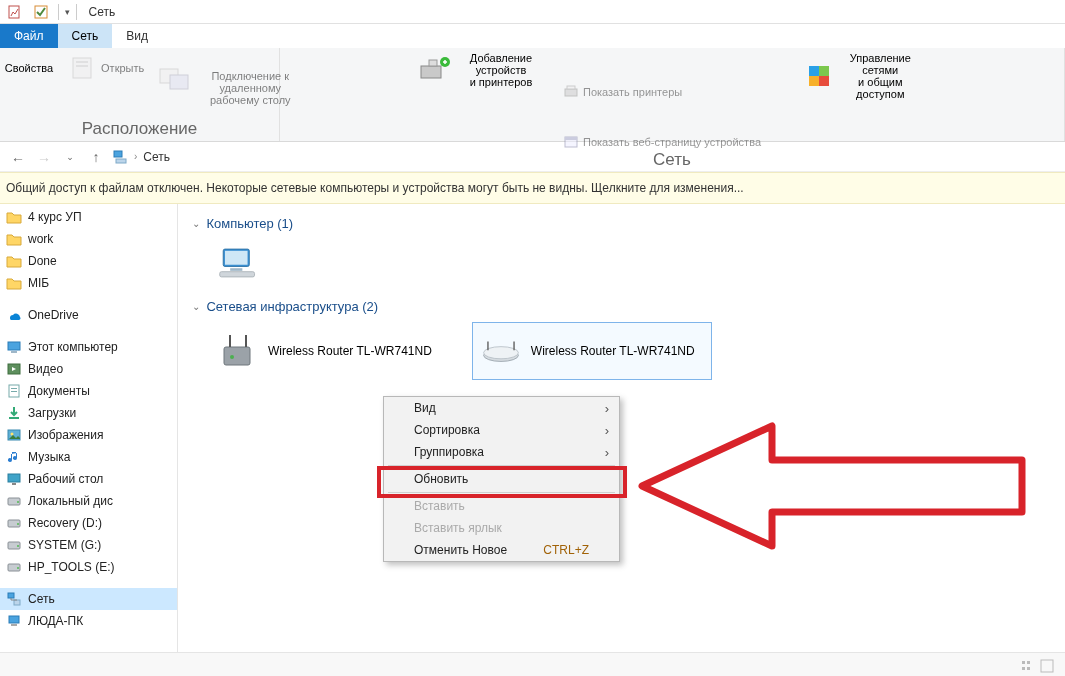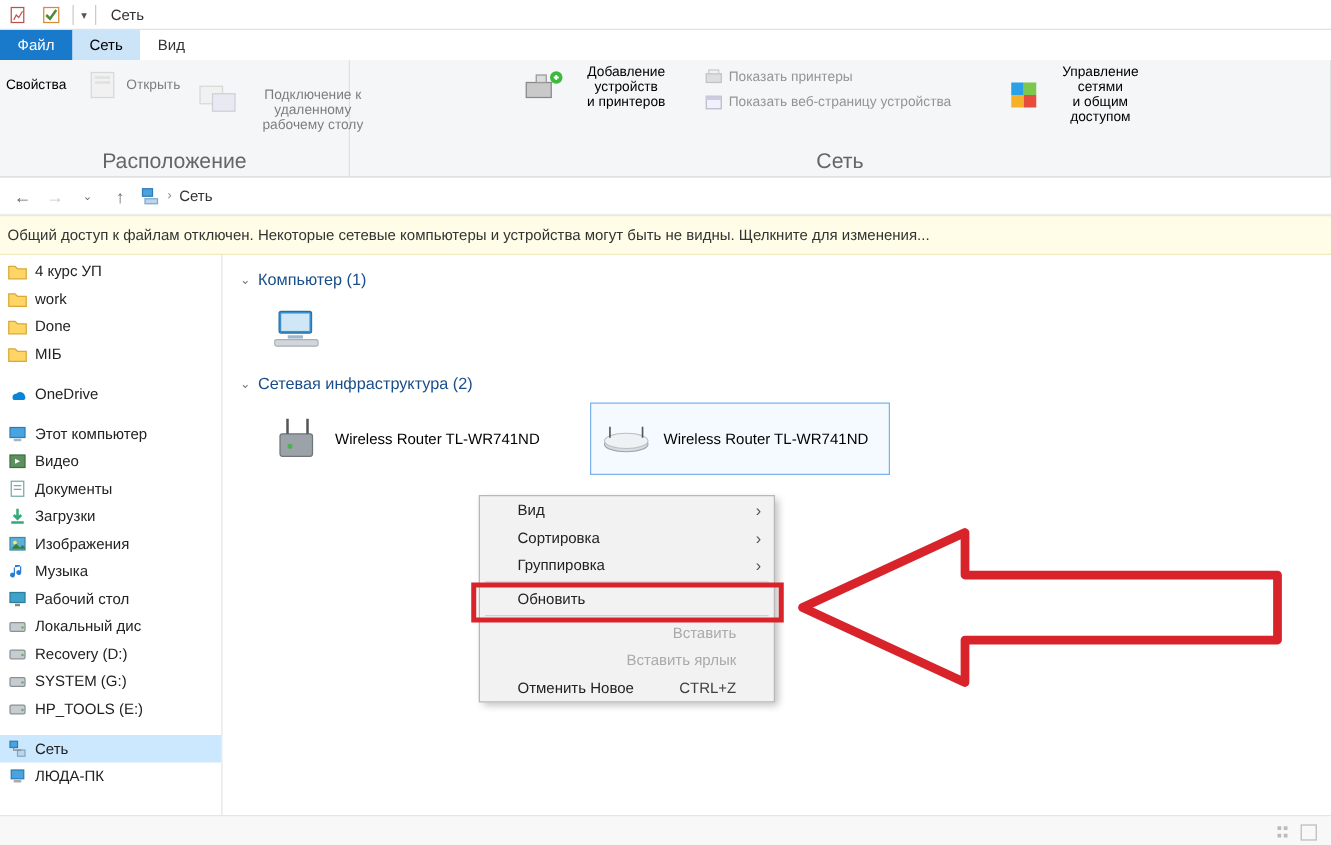--- a/index.html
+++ b/index.html
@@ -23,21 +23,21 @@
 .ribbon { height: 94px; background: #f5f6f7; border-bottom: 1px solid #d9d9d9; display: flex; align-items: stretch; }
 .rgroup { display: flex; flex-direction: column; align-items: center; padding: 4px 10px 0; border-right: 1px solid #e1e1e1; }
 .rgroup .items { display: flex; gap: 14px; align-items: flex-start; flex: 1; }
 .ritem { display: flex; align-items: center; text-align: center; width: auto; gap: 2px; }
 .ritem .ico { width: 32px; height: 32px; display: flex; align-items: center; justify-content: center; }
 .ritem .lbl { font-size: 11px; line-height: 12px; }
 .ritem.disabled { opacity: 0.5; }
 .rgroup .gname { font-size: 17px; color: #666; margin-top: auto; padding-bottom: 2px; }
 .rstack { display: flex; flex-direction: column; gap: 4px; padding-top: 2px; }
 .rline { display: flex; align-items: center; gap: 4px; font-size: 11px; color: #444; }
-.rline.disabled { opacity: 0.55; }
+.rline.disabled { opacity: 0.55; margin-top: 30px; }
 
 
 .addrbar { height: 30px; display: flex; align-items: center; gap: 6px; padding: 0 8px; border-bottom: 1px solid #eee; }
 .navbtn { width: 20px; height: 20px; display: flex; align-items: center; justify-content: center; color: #666; font-size: 14px; }
 .navbtn.disabled { color: #ccc; }
 .addrpath { display: flex; align-items: center; gap: 4px; color: #333; }
 
 
 .notice { height: 32px; background: #fffde7; border-top: 1px solid #f0eac0; border-bottom: 1px solid #f0eac0; display: flex; align-items: center; padding: 0 6px; font-size: 12px; color: #333; }
 
@@ -55,22 +55,22 @@
 .tilewrap { display: flex; gap: 36px; padding-left: 22px; }
 .tile { display: flex; align-items: center; gap: 10px; padding: 4px; }
 .tile.sel { border: 1px solid #7eb4ea; background: #f4faff; padding: 8px; width: 240px; }
 .tile .tico { width: 40px; height: 40px; display: flex; align-items: center; justify-content: center; }
 .tile .tlbl { font-size: 12px; }
 
 
 .ctxmenu { position: absolute; left: 383px; top: 396px; width: 237px; background: #f2f2f2; border: 1px solid #b8b8b8; box-shadow: 3px 3px 6px rgba(0,0,0,.25); z-index: 5; }
 .ctx-item { height: 22px; display: flex; align-items: center; padding: 0 30px 0 30px; font-size: 12px; color: #222; position: relative; }
 .ctx-item.sub::after { content: "›"; position: absolute; right: 10px; color: #555; font-size: 13px; }
-.ctx-item.disabled { color: #aaa; justify-content: flex-end; }
-.ctx-item .shortcut { margin-left: auto; color: #404040; }
+.ctx-item.disabled { color: #aaa; }
+.ctx-item .shortcut { margin-left: auto; color: #a16207; }
 .ctx-sep { height: 1px; background: #d0d0d0; margin: 2px 4px; }
 .ctx-highlight { position: absolute; border: 4px solid #d8232a; z-index: 6; pointer-events: none; }
 
 
 .arrow-anno { position: absolute; z-index: 7; }
 
 
 .statusbar { position: absolute; bottom: 0; left: 0; right: 0; height: 24px; border-top: 1px solid #e5e5e5; background: #f8f8f8; }
 .viewbtns { position: absolute; right: 8px; bottom: 2px; display: flex; gap: 4px; }
 

